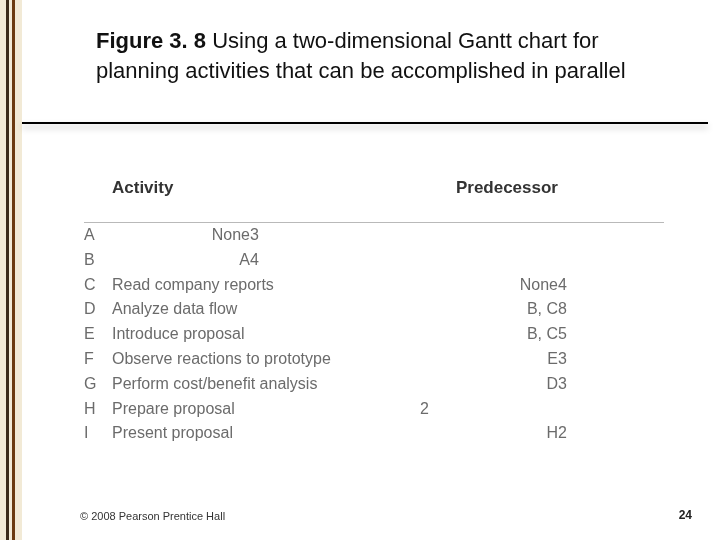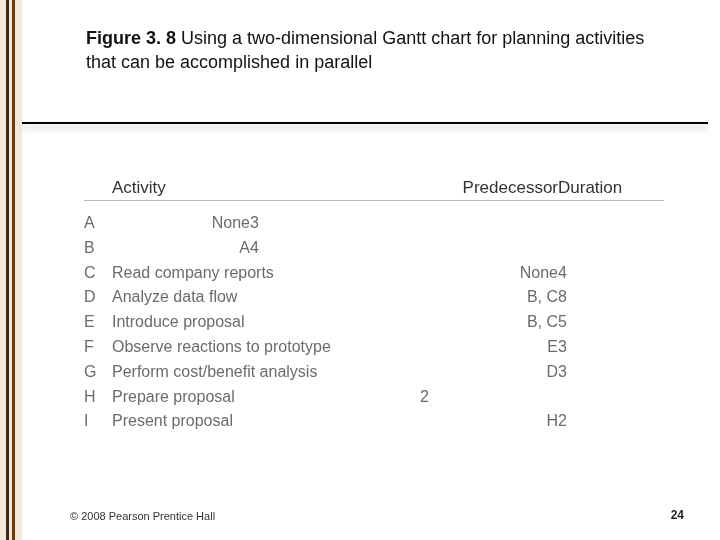--- a/index.html
+++ b/index.html
@@ -28,24 +28,24 @@
   }
   .slide {
     position: absolute;
     left: 22px;
     right: 0;
     top: 0;
     bottom: 0;
   }
   .title {
     position: absolute;
-    left: 64px;
+    left: 74px;
     top: 26px;
     right: 60px;
-    font-size: 18px;
+    font-size: 22px;
     line-height: 1.35;
     color: #111;
   }
   .title .fig {
     font-weight: 700;
   }
   .hr {
     position: absolute;
     left: 0;
     right: 12px;
@@ -57,48 +57,48 @@
   .figure {
     position: absolute;
     left: 62px;
     top: 178px;
     width: 580px;
     font-family: "Helvetica Neue", Arial, sans-serif;
     color: #555;
   }
   .thead {
     display: flex;
-    font-weight: 400;
+    font-weight: 700;
     color: #333;
     font-size: 17px;
-    padding-bottom: 2px;
+    padding-bottom: 24px;
     border-bottom: 1px solid #b9b9b9;
-    margin-bottom: 10px;
+    margin-bottom: 0;
   }
   .col-key   { width: 28px;  flex: 0 0 28px; }
   .col-act   { width: 308px; flex: 0 0 308px; }
   .col-pred  { width: 138px; flex: 0 0 138px; text-align: right; }
   .col-dur   { width: 90px;  flex: 0 0 90px; text-align: left; }
   .row {
     display: flex;
     font-size: 16px;
     line-height: 1.55;
     color: #6b6b6b;
   }
   .row .col-key { color: #6b6b6b; }
   .footer-left {
     position: absolute;
-    left: 48px;
+    left: 58px;
     bottom: 18px;
     font-size: 11px;
     color: #333;
   }
   .footer-right {
     position: absolute;
-    right: 36px;
+    right: 28px;
     bottom: 18px;
     font-size: 12px;
     font-weight: 700;
     color: #222;
   }
 </style>
 </head>
 <body>
 
 <div class="left-rule"></div>
@@ -109,21 +109,20 @@
     <span class="fig">Figure 3. 8</span><span> Using a two-dimensional Gantt chart for planning activities that can be accomplished in parallel</span>
   </div>
 
   <div class="hr"></div>
 
   <div class="figure">
     <div class="thead">
       <div class="col-key"></div>
       <div class="col-act">Activity</div>
       <div class="col-pred">Predecessor</div>
-      <div class="col-dur">Duration</div>
     </div>
     <div id="rows">
         <div class="row">
           <div class="col-key">A</div>
           <div class="col-pred">None</div>
           <div class="col-dur">3</div>
         </div>
         <div class="row">
           <div class="col-key">B</div>
           <div class="col-pred">A</div>

